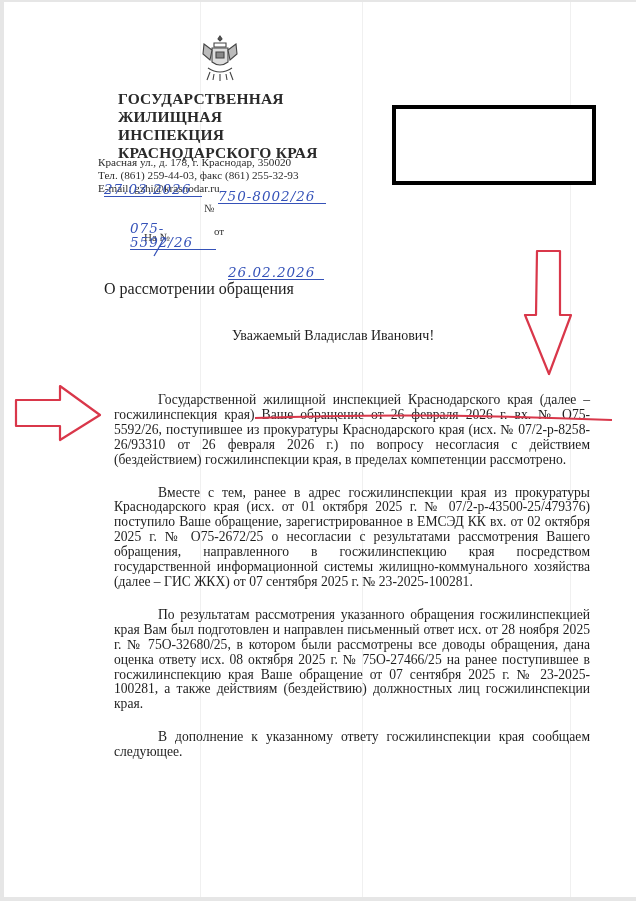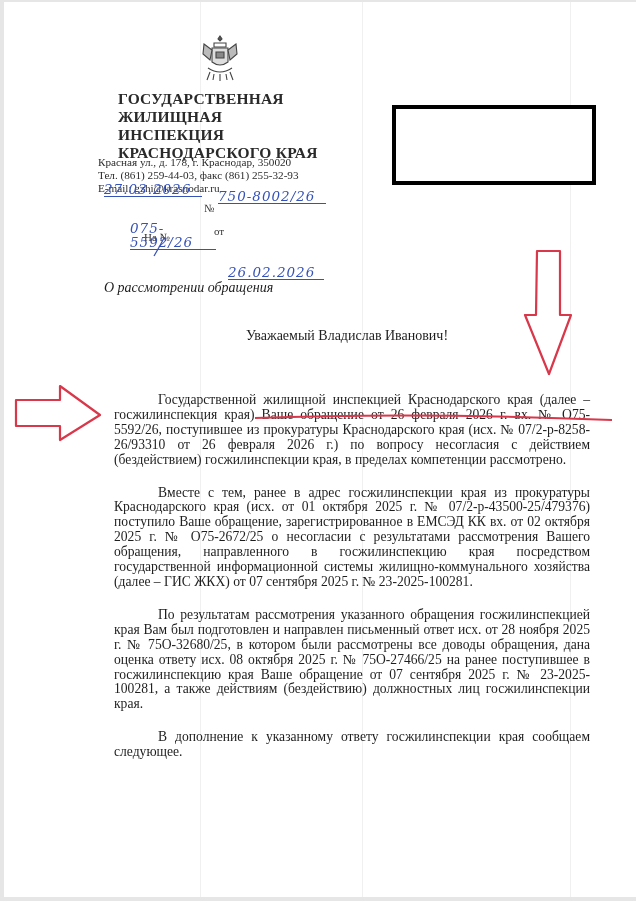--- a/index.html
+++ b/index.html
@@ -27,22 +27,22 @@
   .reg-line { position: absolute; font-size: 11px; color: #333; }
   .hand {
     position: absolute; font-family: "DejaVu Serif", serif; font-style: italic;
     color: #3552b8; font-size: 13.5px; letter-spacing: 1px;
     border-bottom: 1px solid #3552b8; line-height: 14px;
   }
   .redact-box {
     position: absolute; left: 392px; top: 105px; width: 196px; height: 72px;
     border: 4px solid #000; background: #fff;
   }
-  .subject { position: absolute; left: 104px; top: 280px; font-size: 14px; font-style: italic; }
-  .greeting { position: absolute; left: 246px; top: 328px; font-size: 14px; }
+  .subject { position: absolute; left: 104px; top: 280px; font-size: 16px; }
+  .greeting { position: absolute; left: 232px; top: 328px; font-size: 14px; }
   .body-text {
     position: absolute; left: 96px; top: 375px; width: 512px;
     font-size: 13.6px; line-height: 14.9px; text-align: justify;
   }
   .body-text p { margin: 18px; text-indent: 44px; }
   .body-text p + p { margin-top: 4px; }
   .annot { position: absolute; left: 0; top: 0; pointer-events: none; }
   .vline { position: absolute; top: 0; width: 1px; height: 895px; background: #f0f0f0; }
 </style>
 </head>

